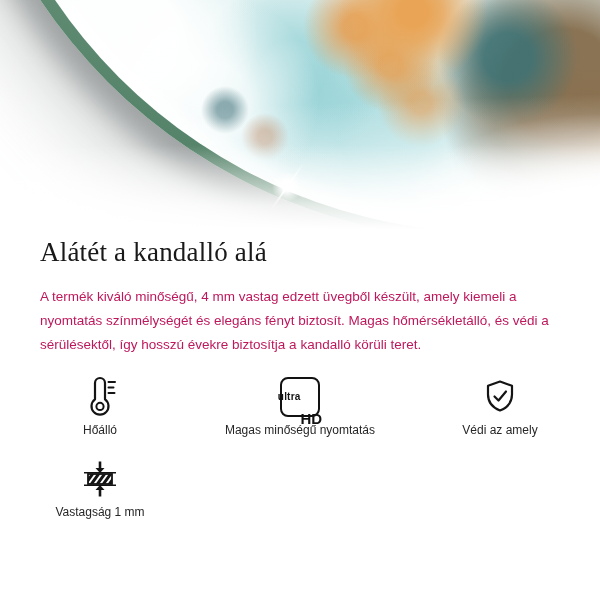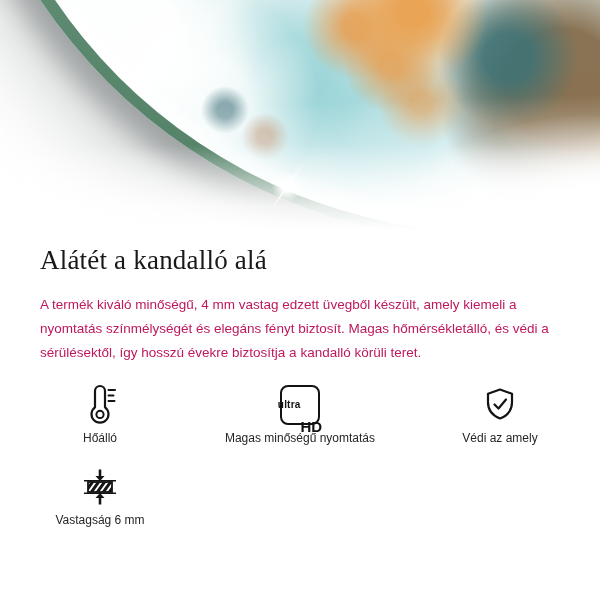--- a/index.html
+++ b/index.html
@@ -75,21 +75,21 @@
     background:linear-gradient(90deg, rgba(255,255,255,0), #fff 40% 60%, rgba(255,255,255,0));
   }
   .sparkle .core {
     position:absolute; left:50%; top:50%; width:30px; height:30px;
     transform:translate(-50%,-50%);
     background:radial-gradient(circle, #ffffff 0 4px, rgba(255,255,255,.65) 8px, rgba(255,255,255,0) 15px);
   }
 
   
   h1 {
-    margin:8px 40px 0;
+    margin:0 40px 0;
     font-family:"Liberation Serif","DejaVu Serif",serif;
     font-weight:400;
     font-size:27px;
     line-height:36px;
     letter-spacing:.2px;
     color:#191919;
   }
   .description {
     margin:15px 40px 0;
     max-width:512px;
@@ -184,16 +184,16 @@
         <rect x="8" y="15" width="24" height="10" fill="none" stroke="#141414" stroke-width="1.8"></rect>
         <g clip-path="url(#barclip)" stroke="#141414" stroke-width="3">
           <path d="M4 27 14 13M10 27 20 13M16 27 26 13M22 27 32 13M28 27 38 13"></path>
         </g>
         <path d="M20 2.5V10" stroke="#141414" stroke-width="2.6"></path>
         <polygon points="15.5,9 24.5,9 20,14" fill="#141414"></polygon>
         <path d="M20 37.5V30" stroke="#141414" stroke-width="2.6"></path>
         <polygon points="15.5,31 24.5,31 20,26" fill="#141414"></polygon>
       </svg>
     </div>
-    <div class="label">Vastagság 6 mm</div>
+    <div class="label">Vastagság 1 mm</div>
   </div>
 
 </div>
 
 </body></html>

